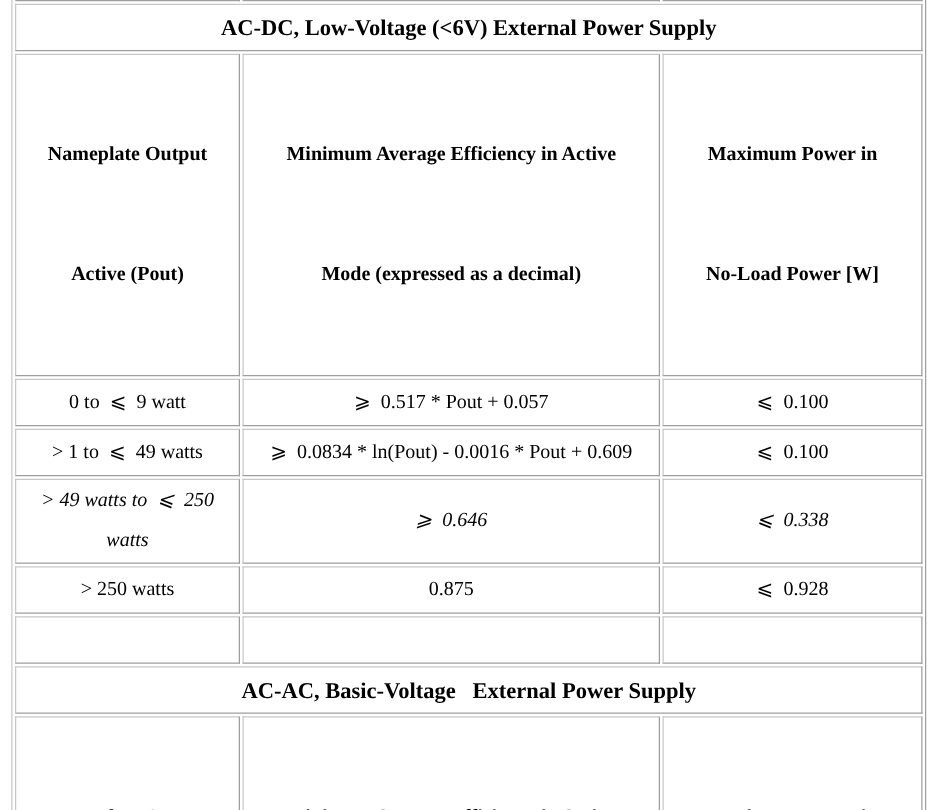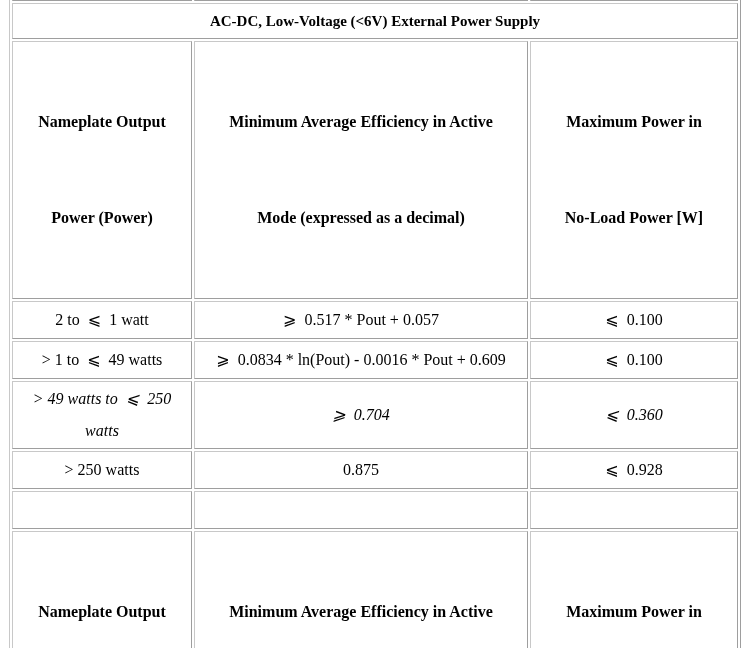--- a/index.html
+++ b/index.html
@@ -33,21 +33,21 @@
     text-align: center;
     vertical-align: middle;
     font-size: 16px;
     line-height: 2;
     padding: 0 2px;
     white-space: pre-wrap;
     overflow: hidden;
   }
   th { font-weight: bold; font-family: Liberation Serif, serif; }
   tr.partial-row td { height: 26px; padding: 0; }
-  tr.title-row td { height: 34px; font-weight: bold; font-size: 15px; }
+  tr.title-row td { height: 34px; font-weight: bold; font-size: 18px; }
   tr.head-row th { height: 66px; }
   tr.single-row td { height: 36px; }
   tr.double-row td { height: 66px; font-style: italic; }
   tr.empty-row td { height: 36px; }
 </style>
 </head>
 <body>
 
 <div class="viewport">
   <table class="eps">
@@ -62,57 +62,60 @@
         <td></td>
         <td></td>
       </tr>
 
       <tr class="title-row">
         <td colspan="3">AC-DC, Low-Voltage (&lt;6V) External Power Supply</td>
       </tr>
       <tr class="head-row">
         <th>
           <div>Nameplate Output</div>
-          <div>Power (Power)</div>
+          <div>Active (Pout)</div>
         </th>
         <th>
           <div>Minimum Average Efficiency in Active</div>
           <div>Mode (expressed as a decimal)</div>
         </th>
         <th>
           <div>Maximum Power in</div>
           <div>No-Load Power [W]</div>
         </th>
       </tr>
       <tr class="single-row">
-        <td>2 to  ⩽  1 watt</td>
+        <td>0 to  ⩽  9 watt</td>
         <td>⩾  0.517 * Pout + 0.057</td>
         <td>⩽  0.100</td>
       </tr>
       <tr class="single-row">
         <td>&gt; 1 to  ⩽  49 watts</td>
         <td>⩾  0.0834 * ln(Pout) - 0.0016 * Pout + 0.609</td>
         <td>⩽  0.100</td>
       </tr>
       <tr class="double-row">
         <td>&gt; 49 watts to  ⩽  250 watts</td>
-        <td>⩾  0.704</td>
-        <td>⩽  0.360</td>
+        <td>⩾  0.646</td>
+        <td>⩽  0.338</td>
       </tr>
       <tr class="single-row">
         <td>&gt; 250 watts</td>
         <td>0.875</td>
         <td>⩽  0.928</td>
       </tr>
       <tr class="empty-row">
         <td></td>
         <td></td>
         <td></td>
       </tr>
 
+      <tr class="title-row">
+        <td colspan="3">AC-AC, Basic-Voltage   External Power Supply</td>
+      </tr>
       <tr class="head-row">
         <th>
           <div>Nameplate Output</div>
           
         </th>
         <th>
           <div>Minimum Average Efficiency in Active</div>
           
         </th>
         <th>

